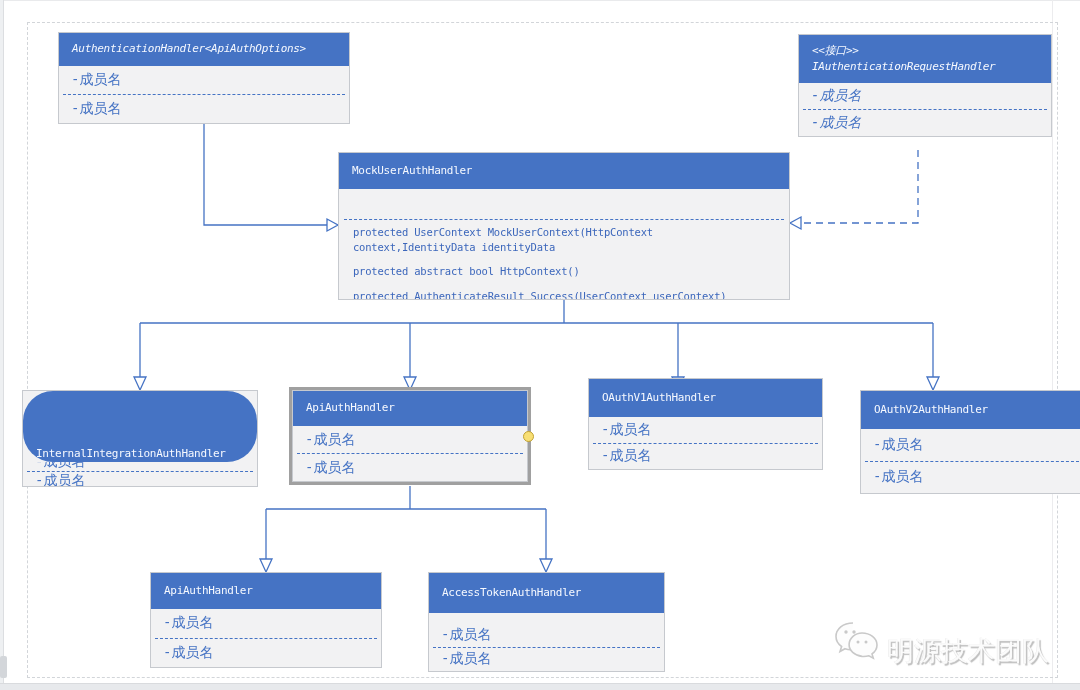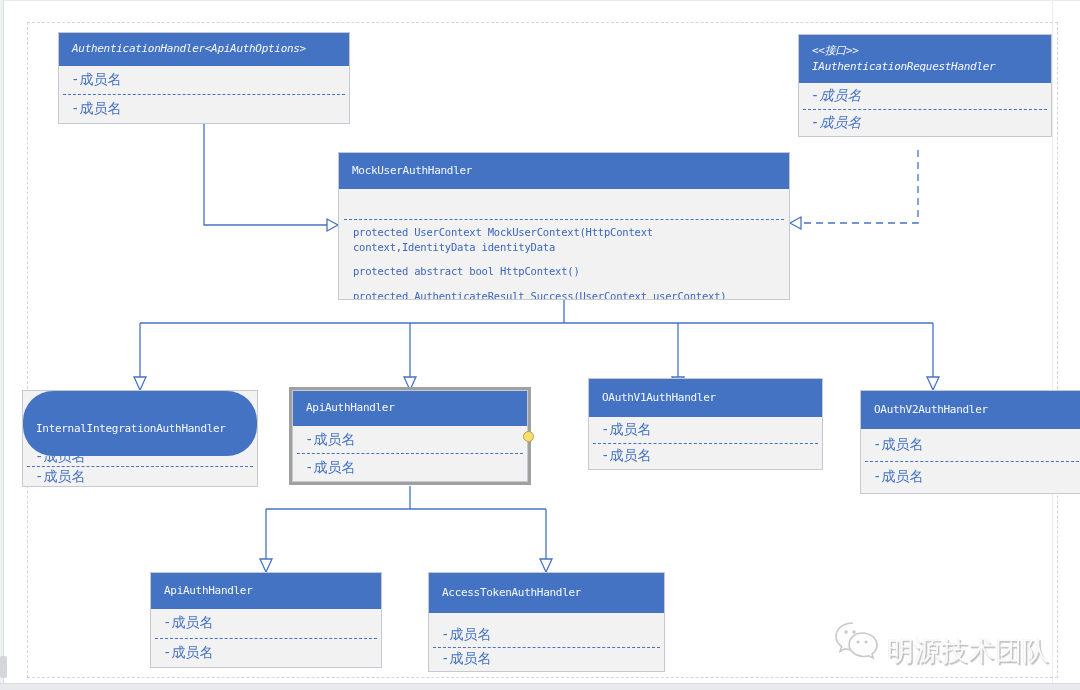--- a/index.html
+++ b/index.html
@@ -12,21 +12,21 @@
   .top-edge{position:absolute;left:0;top:0;width:1080px;height:1px;background:#e9eaec;}
   .page-edge{position:absolute;left:1052px;top:0;width:1px;height:683px;background:#ececee;}
   .page-frame{position:absolute;left:27px;top:22px;width:1029px;height:654px;border:1px dashed #d2d5d9;}
 
   
   .uml-box{position:absolute;background:#f2f2f3;border:1px solid #c6c9ce;box-sizing:border-box;
            display:flex;flex-direction:column;}
   .uml-header{background:#4573c4;color:#f6f9ff;font-size:11px;letter-spacing:-0.3px;
               padding-left:13px;display:flex;flex-direction:column;justify-content:center;flex:0 0 auto;}
   .uml-header .line{white-space:nowrap;line-height:1.5;}
-  .uml-header.top-align{justify-content:center;padding-top:12px;border-radius:30px;}
+  .uml-header.top-align{justify-content:flex-end;padding-top:18px;border-radius:30px;}
   .uml-body{flex:1;display:flex;flex-direction:column;overflow:hidden;}
   .uml-member{flex:1;display:flex;align-items:center;padding-left:12px;font-size:14px;color:#4573c4;white-space:nowrap;}
   .uml-member.clip-top{margin-top:-9px;}
   .uml-sep{border-top:1px dashed #4573c4;margin:0 4px;height:0;flex:0 0 auto;}
   .uml-attrs-empty{flex:0 0 30px;}
   .uml-methods{flex:1;border-top:1px dashed #4573c4;margin:0 5px;padding:5px 4px 4px 9px;}
   .uml-methods p{margin:0 0 9px 0;font-size:10.5px;line-height:1.45;color:#3b66bb;letter-spacing:-0.2px;}
 
   
   .selected{outline:3px solid #a0a0a0;}

